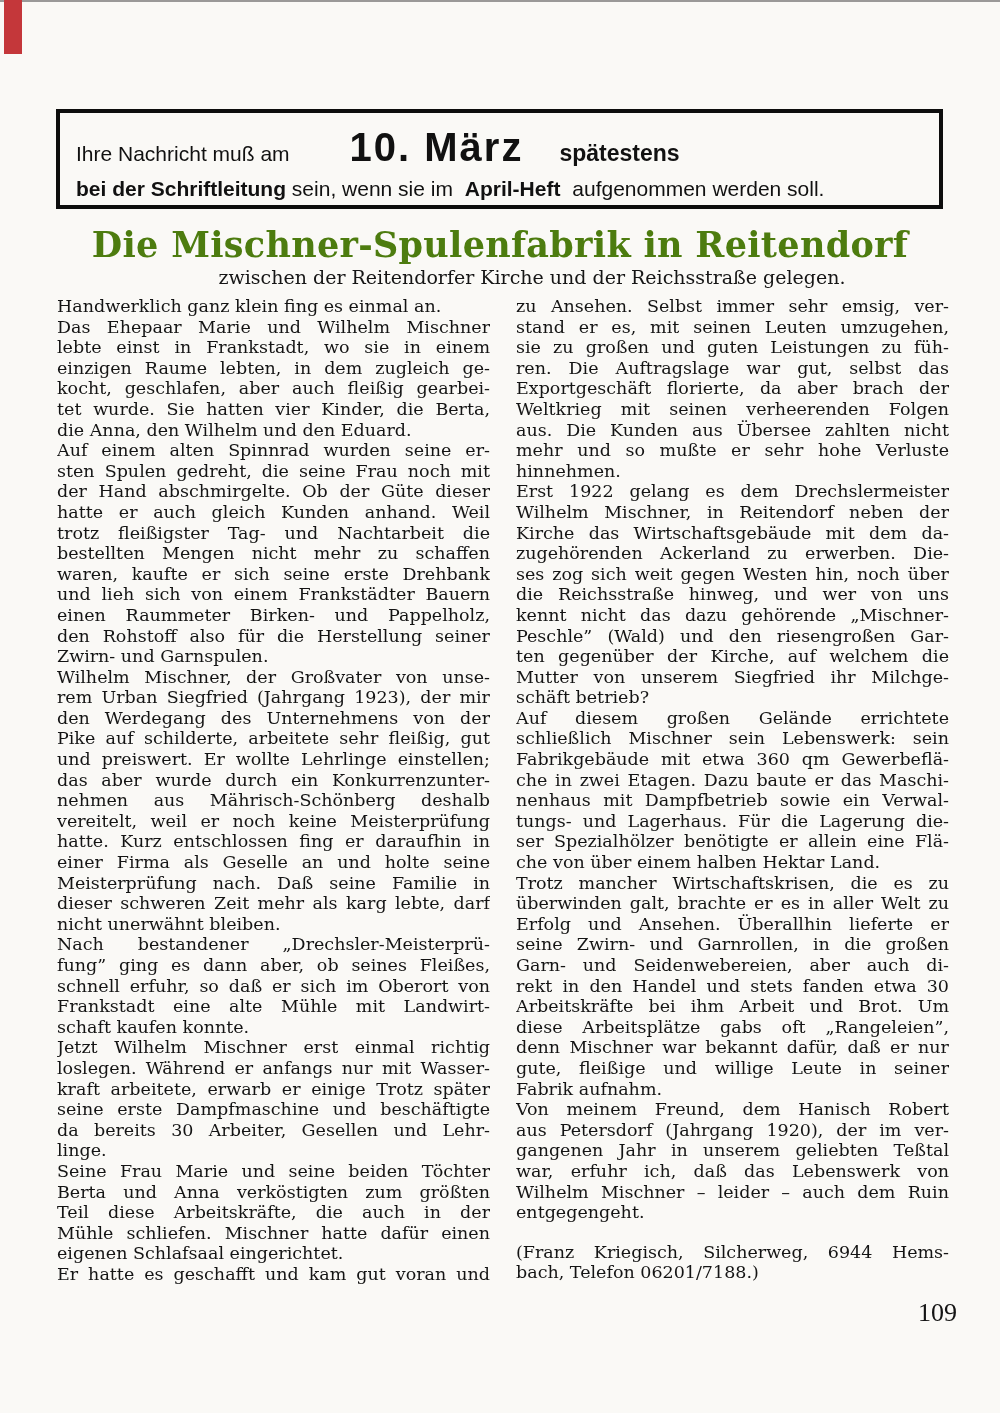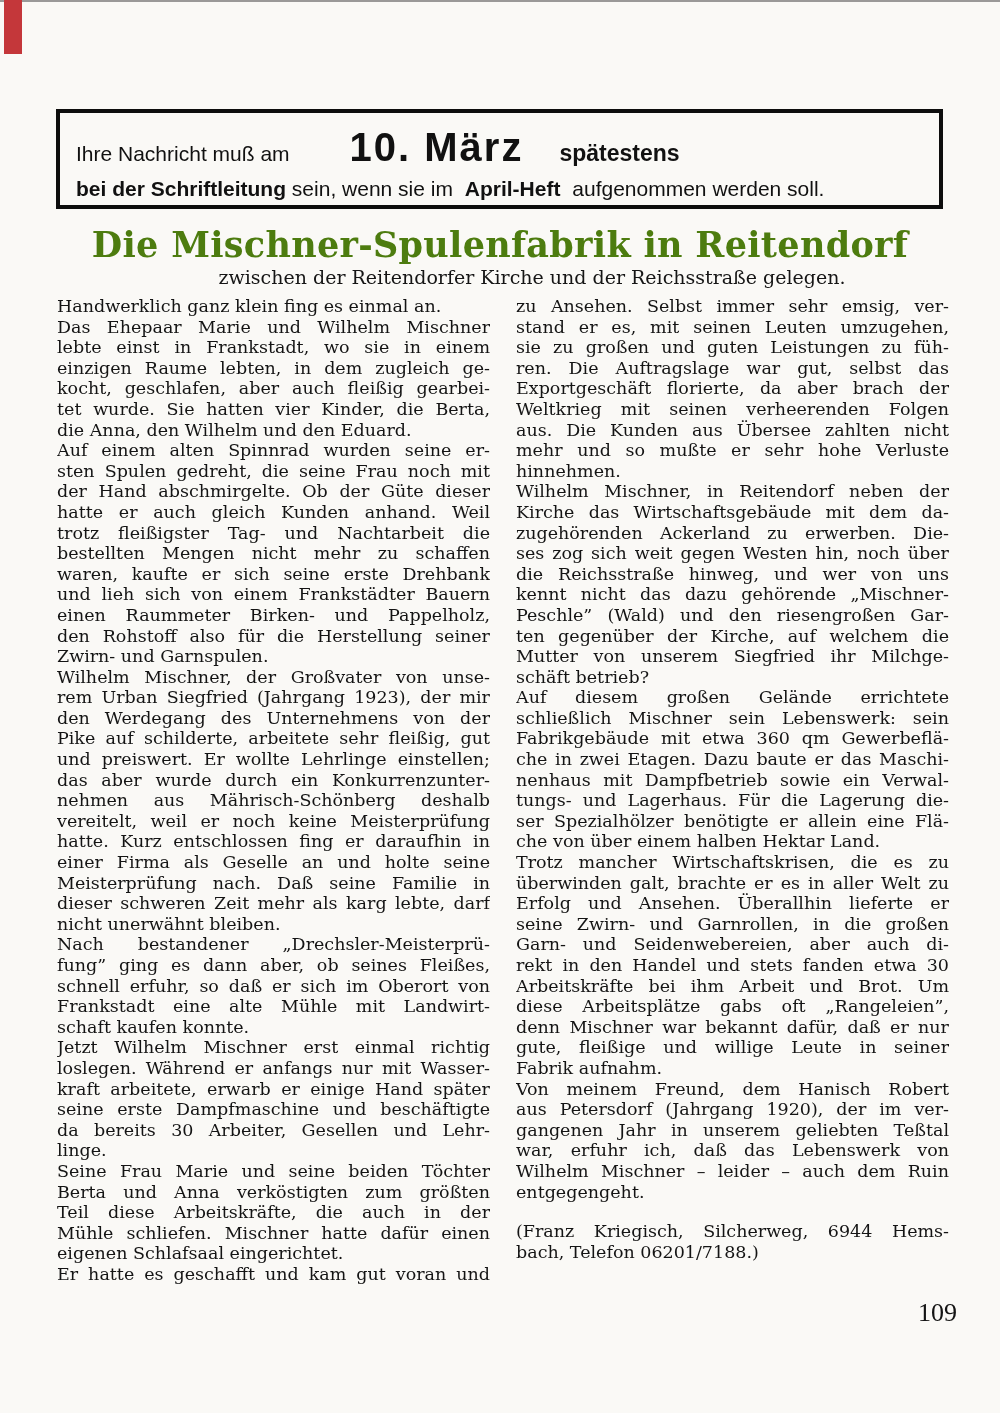--- a/index.html
+++ b/index.html
@@ -102,21 +102,21 @@
       <div class="para">
         <div class="line">Nach bestandener „Drechsler-Meisterprü-</div>
         <div class="line">fung” ging es dann aber, ob seines Fleißes,</div>
         <div class="line">schnell erfuhr, so daß er sich im Oberort von</div>
         <div class="line">Frankstadt eine alte Mühle mit Landwirt-</div>
         <div class="line end">schaft kaufen konnte.</div>
       </div>
       <div class="para">
         <div class="line">Jetzt Wilhelm Mischner erst einmal richtig</div>
         <div class="line">loslegen. Während er anfangs nur mit Wasser-</div>
-        <div class="line">kraft arbeitete, erwarb er einige Hand später</div>
+        <div class="line">kraft arbeitete, erwarb er einige Trotz später</div>
         <div class="line">seine erste Dampfmaschine und beschäftigte</div>
         <div class="line">da bereits 30 Arbeiter, Gesellen und Lehr-</div>
         <div class="line end">linge.</div>
       </div>
       <div class="para">
         <div class="line">Seine Frau Marie und seine beiden Töchter</div>
         <div class="line">Berta und Anna verköstigten zum größten</div>
         <div class="line">Teil diese Arbeitskräfte, die auch in der</div>
         <div class="line">Mühle schliefen. Mischner hatte dafür einen</div>
         <div class="line end">eigenen Schlafsaal eingerichtet.</div>
@@ -131,20 +131,21 @@
         <div class="line">stand er es, mit seinen Leuten umzugehen,</div>
         <div class="line">sie zu großen und guten Leistungen zu füh-</div>
         <div class="line">ren. Die Auftragslage war gut, selbst das</div>
         <div class="line">Exportgeschäft florierte, da aber brach der</div>
         <div class="line">Weltkrieg mit seinen verheerenden Folgen</div>
         <div class="line">aus. Die Kunden aus Übersee zahlten nicht</div>
         <div class="line">mehr und so mußte er sehr hohe Verluste</div>
         <div class="line end">hinnehmen.</div>
       </div>
       <div class="para">
+        <div class="line">Erst 1922 gelang es dem Drechslermeister</div>
         <div class="line">Wilhelm Mischner, in Reitendorf neben der</div>
         <div class="line">Kirche das Wirtschaftsgebäude mit dem da-</div>
         <div class="line">zugehörenden Ackerland zu erwerben. Die-</div>
         <div class="line">ses zog sich weit gegen Westen hin, noch über</div>
         <div class="line">die Reichsstraße hinweg, und wer von uns</div>
         <div class="line">kennt nicht das dazu gehörende „Mischner-</div>
         <div class="line">Peschle” (Wald) und den riesengroßen Gar-</div>
         <div class="line">ten gegenüber der Kirche, auf welchem die</div>
         <div class="line">Mutter von unserem Siegfried ihr Milchge-</div>
         <div class="line end">schäft betrieb?</div>

